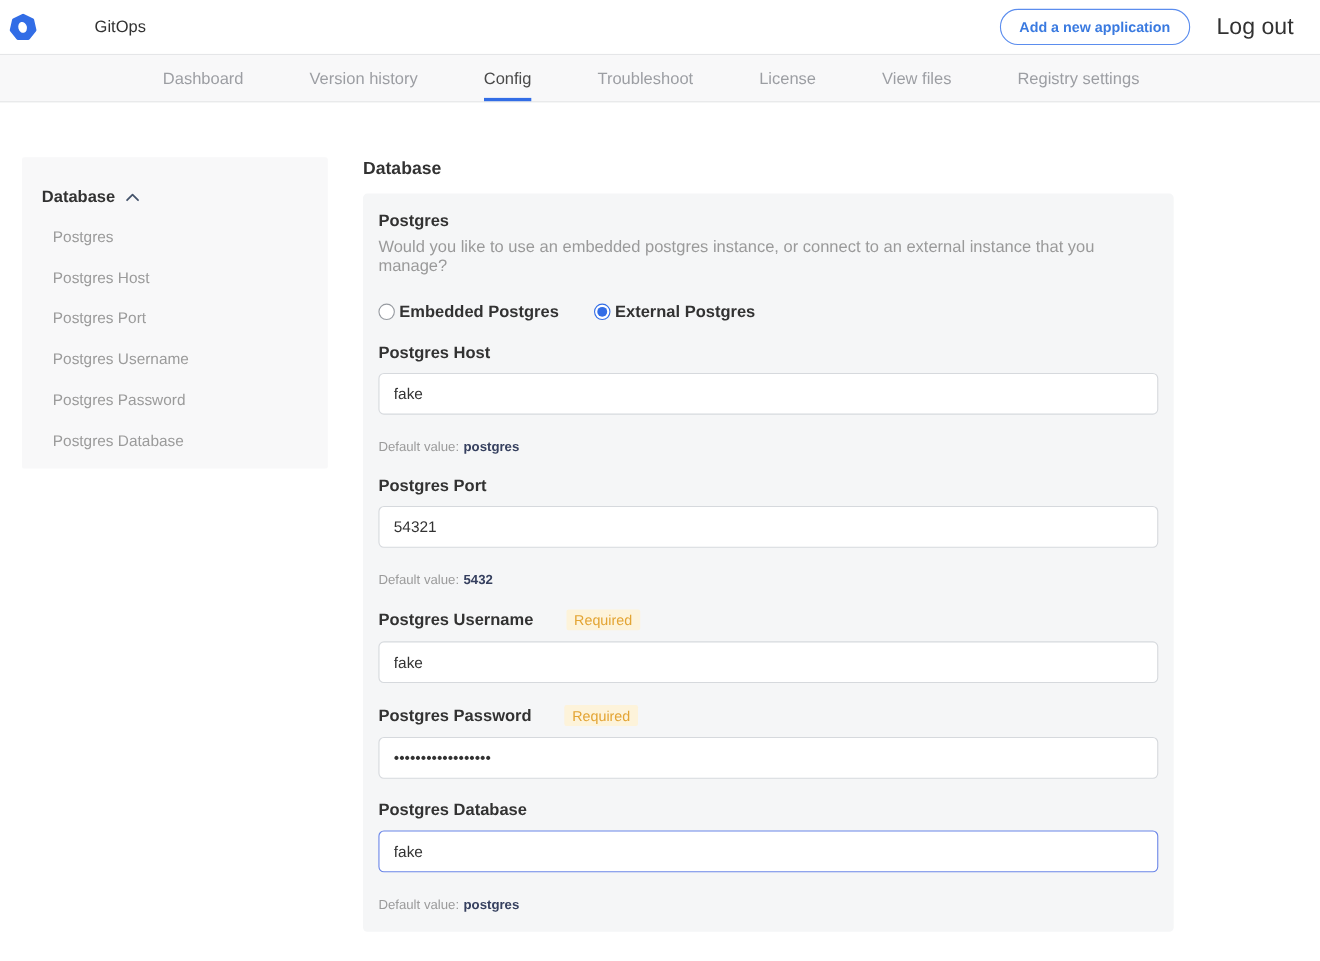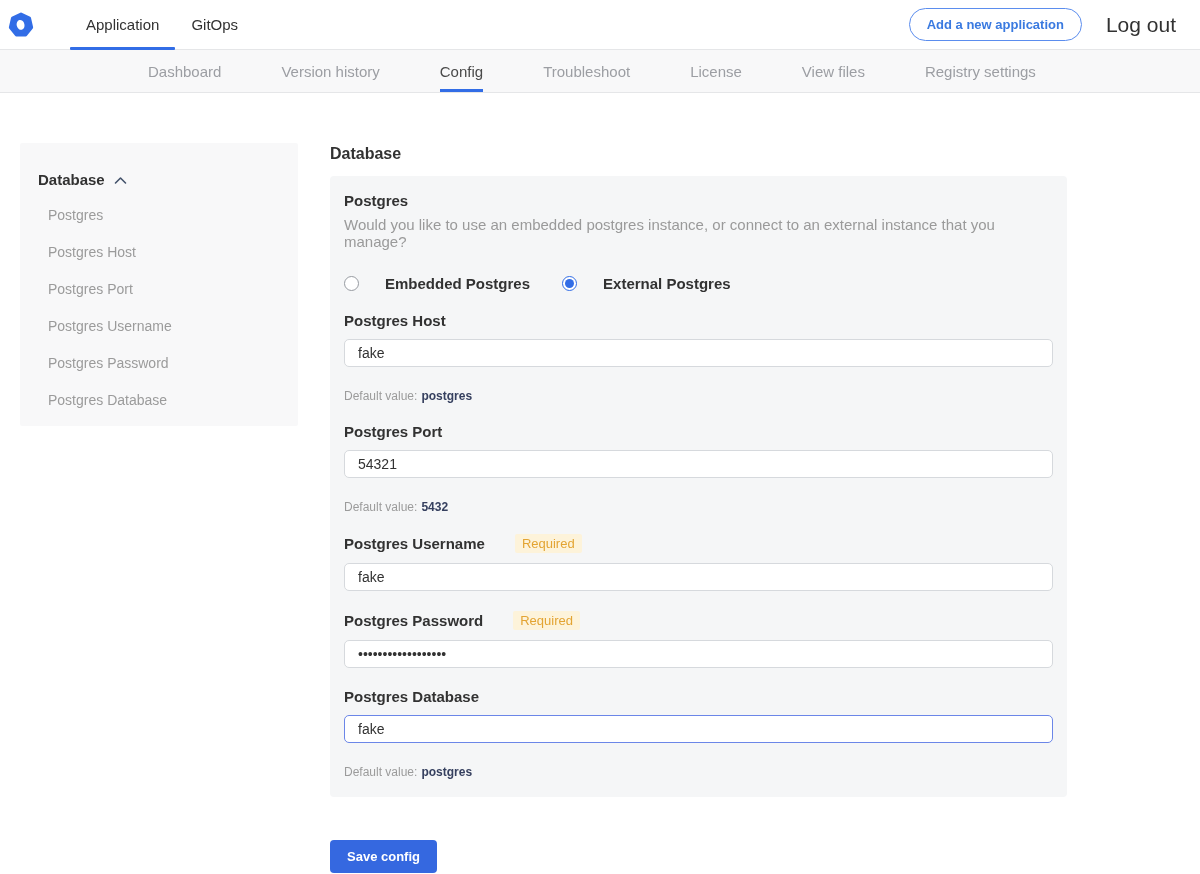--- a/index.html
+++ b/index.html
@@ -42,34 +42,34 @@
   .sidebar-list li:last-child { margin-bottom:0; }
 
   .main { margin-left:32px; width:737px; padding-top:2px; }
   .page-title { font-size:16px; font-weight:700; color:#323232; }
 
   .card { margin-top:13px; background:#f5f6f7; border-radius:4px;
     padding:16px 14px 18px; }
   .group-title { font-size:15px; font-weight:700; color:#323232; }
   .group-help { margin-top:7px; font-size:15px; color:#9a9a9a; }
   .radios { display:flex; gap:32px; margin-top:25px; }
-  .radio-opt { display:flex; align-items:center; gap:26px; font-size:15px;
+  .radio-opt { display:flex; align-items:center; gap:4px; font-size:15px;
     font-weight:700; color:#323232; cursor:pointer; }
   .radio-circle { width:15px; height:15px; border-radius:50%;
     border:1px solid #979ba1; background:#fff; position:relative; flex:0 0 auto; }
   .radio-circle.selected { border-color:#326de6; }
   .radio-circle.selected::after { content:""; position:absolute; inset:2px;
     border-radius:50%; background:#326de6; }
 
   .field { margin-top:20px; }
   .field-label { font-size:15px; font-weight:700; color:#323232;
     display:flex; align-items:center; gap:10px; }
   .required-badge { font-size:13px; font-weight:400; color:#e3a433;
     background:#fdf3da; padding:2px 7px; border-radius:2px;margin-left:20px; }
-  .field input { margin-top:10px; display:block; width:100%; height:28px;
+  .field input { margin-top:10px; display:block; width:100%; height:38px;
     border:1px solid #d6d9dd; border-radius:5px; padding:0 13px; font-size:14px;
     color:#323232; background:#fff; font-family:inherit; outline:none; }
   .field input.focused { border-color:#6b86e8; }
   .hint { margin-top:22px; font-size:12px; color:#9b9b9b; }
   .hint .hint-value { color:#36405f; font-weight:700; margin-left:4px; }
 
   .save-btn { margin-top:43px; background:#3568e0; color:#fff; font-weight:700;
     font-size:13px; border:none; border-radius:4px; padding:9px 17px;
     font-family:inherit; cursor:pointer; }
 </style>
@@ -77,23 +77,20 @@
 <body>
 
 <header class="topnav">
   <span class="logo">
     <svg viewBox="0 0 24 24" width="26" height="26">
       <path fill="#326de6" stroke="#326de6" stroke-width="3" stroke-linejoin="round" d="M12 2 L19.8 5.8 L21.7 14.2 L16.3 21 L7.7 21 L2.3 14.2 L4.2 5.8 Z"></path>
       <ellipse cx="11.6" cy="11.9" rx="3.6" ry="4.6" fill="#ffffff" transform="rotate(-14 11.6 11.9)"></ellipse>
     </svg>
   </span>
   <nav class="top-tabs">
-    <div class="top-tab active">
-      <span>Application</span>
-    </div>
     <div class="top-tab">
       <span>GitOps</span>
     </div>
   </nav>
   <div class="spacer"></div>
   <button class="add-app-btn">Add a new application</button>
   <div class="logout">Log out</div>
 </header>
 
 <nav class="subnav">

